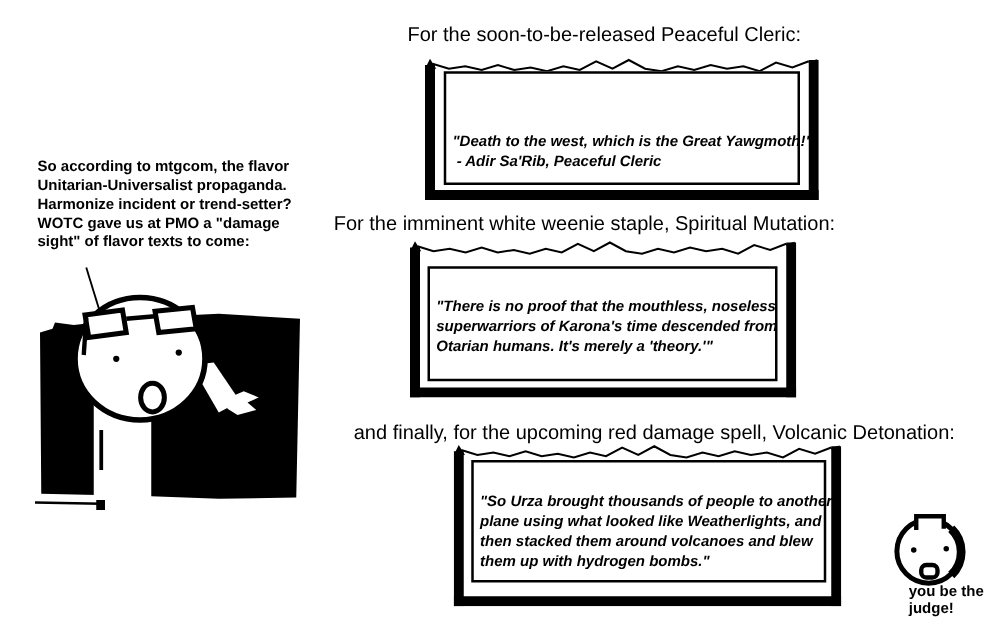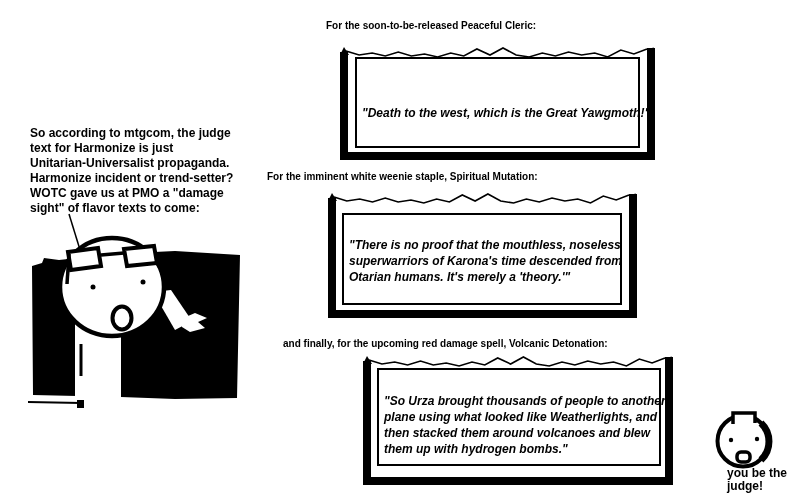--- a/index.html
+++ b/index.html
@@ -1,35 +1,34 @@
 <!DOCTYPE html>
 <html><head>
 <meta charset="utf-8">
 <style>
   html,body{margin:0;padding:0;background:#fff;}
   #canvas{position:relative;width:789px;height:501px;background:#ffffff;overflow:hidden;
           font-family:"Liberation Sans",sans-serif;color:#000;}
   .abs{position:absolute;}
-  .heading{position:absolute;font-size:10px;font-weight:bold;white-space:nowrap;}
+  .heading{position:absolute;font-size:16px;font-weight:normal;white-space:nowrap;}
   .narrator{position:absolute;left:30px;top:126px;width:225px;font-size:12px;font-weight:bold;line-height:15px;}
   .tline{white-space:pre;}
   .card{position:absolute;}
   svg.frame{position:absolute;left:0;top:0;}
   .inner{position:absolute;background:#fff;border:2px solid #000;box-sizing:border-box;}
   .quote{font-size:12px;font-weight:bold;font-style:italic;line-height:16px;padding-left:5px;}
   .caption{position:absolute;left:727px;top:467px;font-size:12px;font-weight:bold;line-height:13px;}
 </style>
 </head>
 <body>
 
 <div id="canvas">
 
   <div class="narrator">
-      <div class="tline">So according to mtgcom, the judge</div>
-      <div class="tline">text for Harmonize is just</div>
+      <div class="tline">So according to mtgcom, the flavor</div>
       <div class="tline">Unitarian-Universalist propaganda.</div>
       <div class="tline">Harmonize incident or trend-setter?</div>
       <div class="tline">WOTC gave us at PMO a "damage</div>
       <div class="tline">sight" of flavor texts to come:</div>
     </div>
 
   <svg class="abs" style="left:25px;top:208px" width="222" height="212" viewBox="0 0 222 212">
     <path d="M44,6 L56,45" stroke="#000" stroke-width="1.5" fill="none"></path>
     <path d="M7,58 L17,55 L19,50 L34,52 L88,46 L150,43 L215,47 L212,190 L150,191 L96,189 L8,187 Z" fill="#000"></path>
     <path d="M50,112 L50,204 L96,204 L96,118 Z" fill="#fff"></path>
@@ -57,20 +56,21 @@
         <polygon points="0,11 4,3 9,11" fill="#000"></polygon>
         <rect x="0" y="8" width="8" height="108" fill="#000"></rect>
         <rect x="307" y="4" width="8" height="112" fill="#000"></rect>
         <rect x="0" y="108" width="315" height="8" fill="#000"></rect>
         <path d="M307,6 L313,4.5 L313,10" fill="none" stroke="#000" stroke-width="1.6"></path>
         <path d="M6,7 L19.1,11 L32.2,9 L45.3,12 L58.3,8 L71.4,12 L84.5,10 L97.6,13 L110.7,9 L123.8,12 L136.9,5 L150.0,11 L163.0,4 L176.1,11 L189.2,13 L202.3,9 L215.4,12 L228.5,8 L241.6,11 L254.7,9 L267.7,13 L280.8,6 L293.9,10 L307.0,5" fill="none" stroke="#000" stroke-width="1.6"></path>
       </svg>
     <div class="inner" style="left:15px;top:13px;width:285px;height:91px;padding-top:46px">
       <div class="quote">
           <div class="tline">"Death to the west, which is the Great Yawgmoth!"</div>
+          <div class="tline"> - Adir Sa'Rib, Peaceful Cleric</div>
         </div>
     </div>
   </div>
 
   <div class="heading" style="left:267px;top:171px">For the imminent white weenie staple, Spiritual Mutation:</div>
   <div class="card" style="left:328px;top:190px;width:309px;height:128px">
     <svg class="frame" width="309" height="128" viewBox="0 0 309 128">
         <polygon points="0,11 4,3 9,11" fill="#000"></polygon>
         <rect x="0" y="8" width="8" height="120" fill="#000"></rect>
         <rect x="301" y="4" width="8" height="124" fill="#000"></rect>

